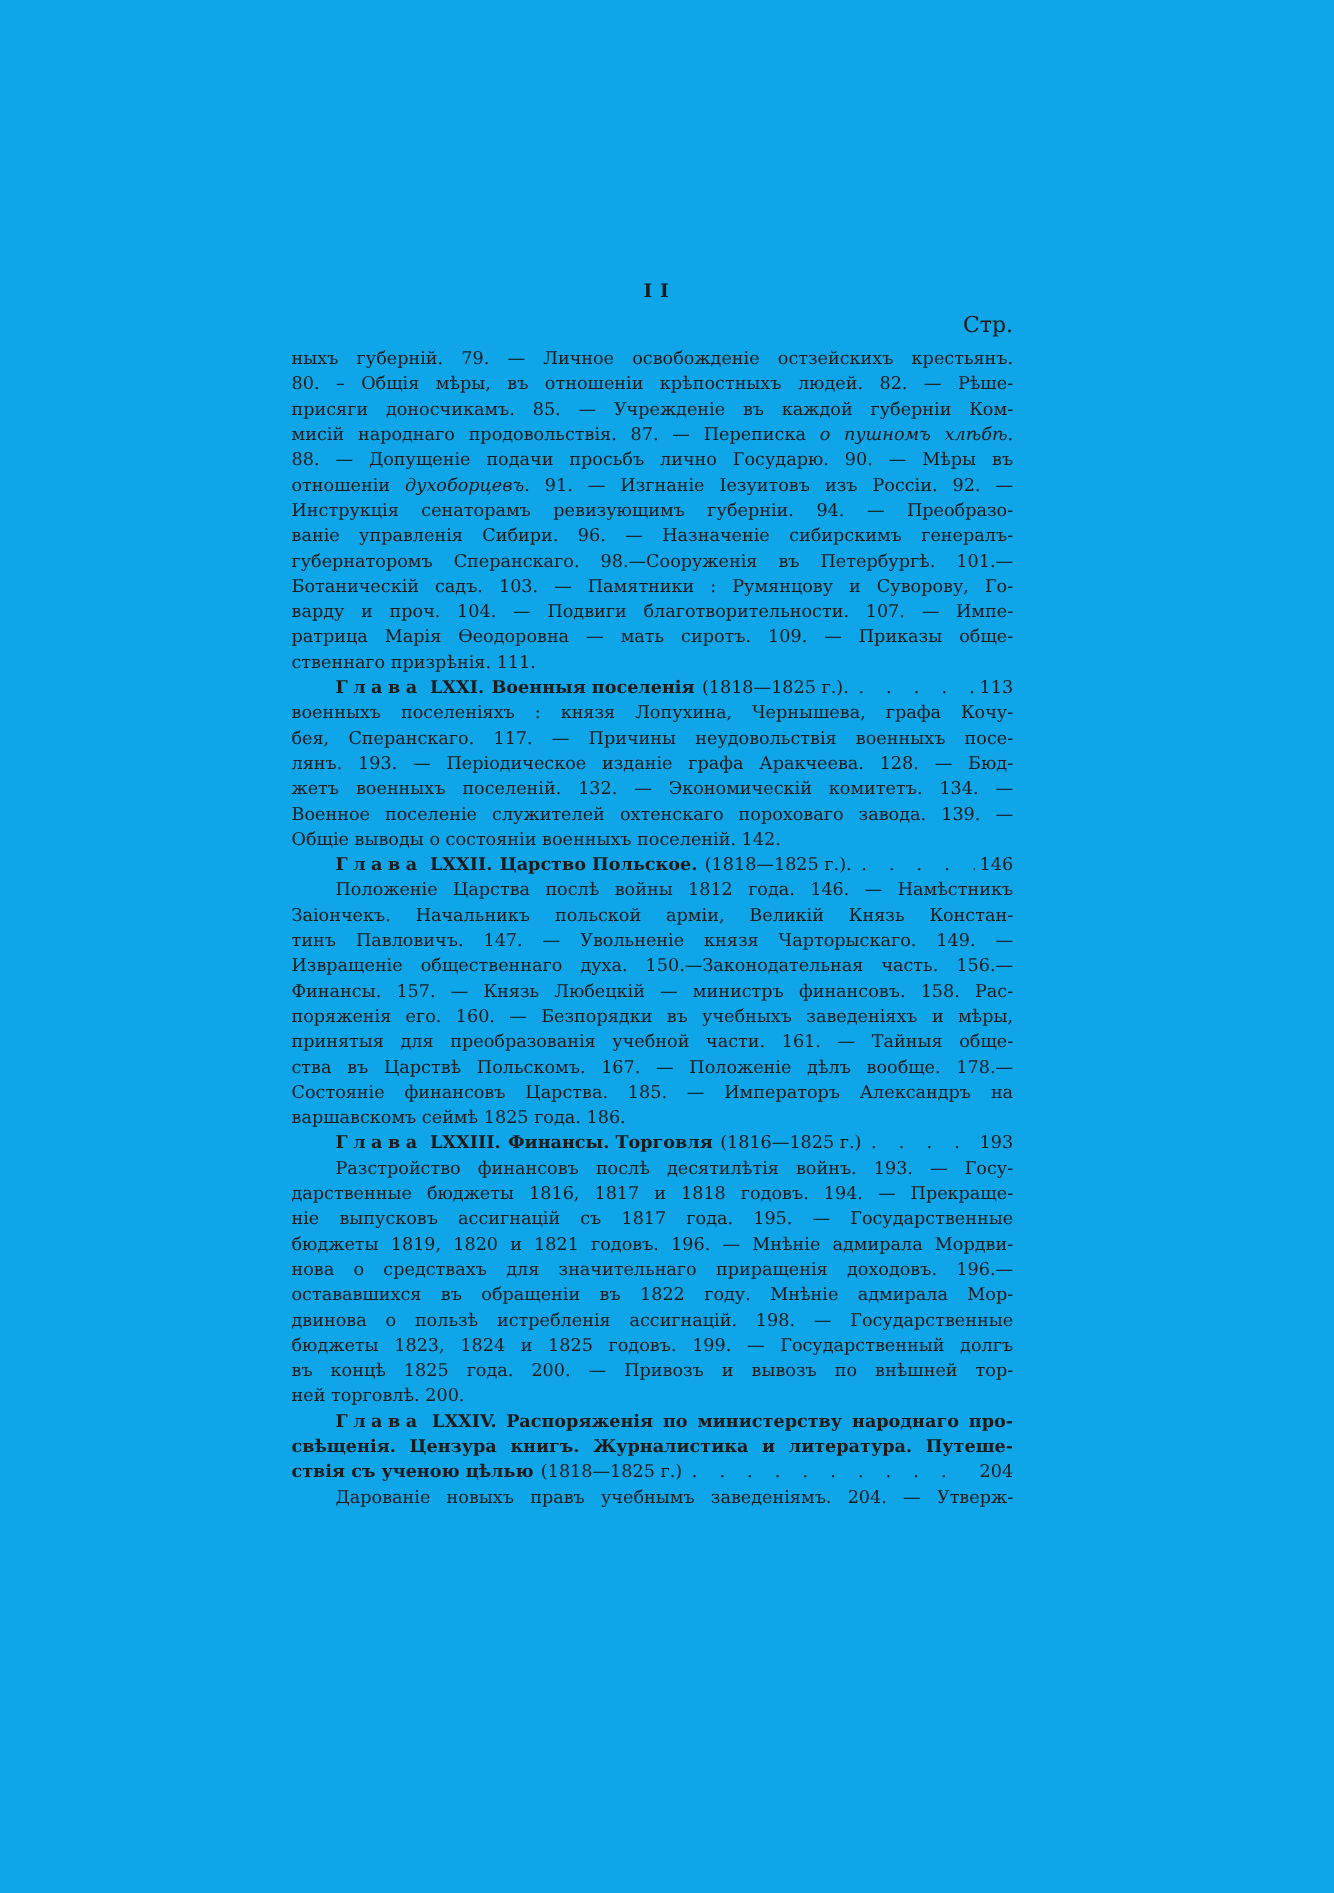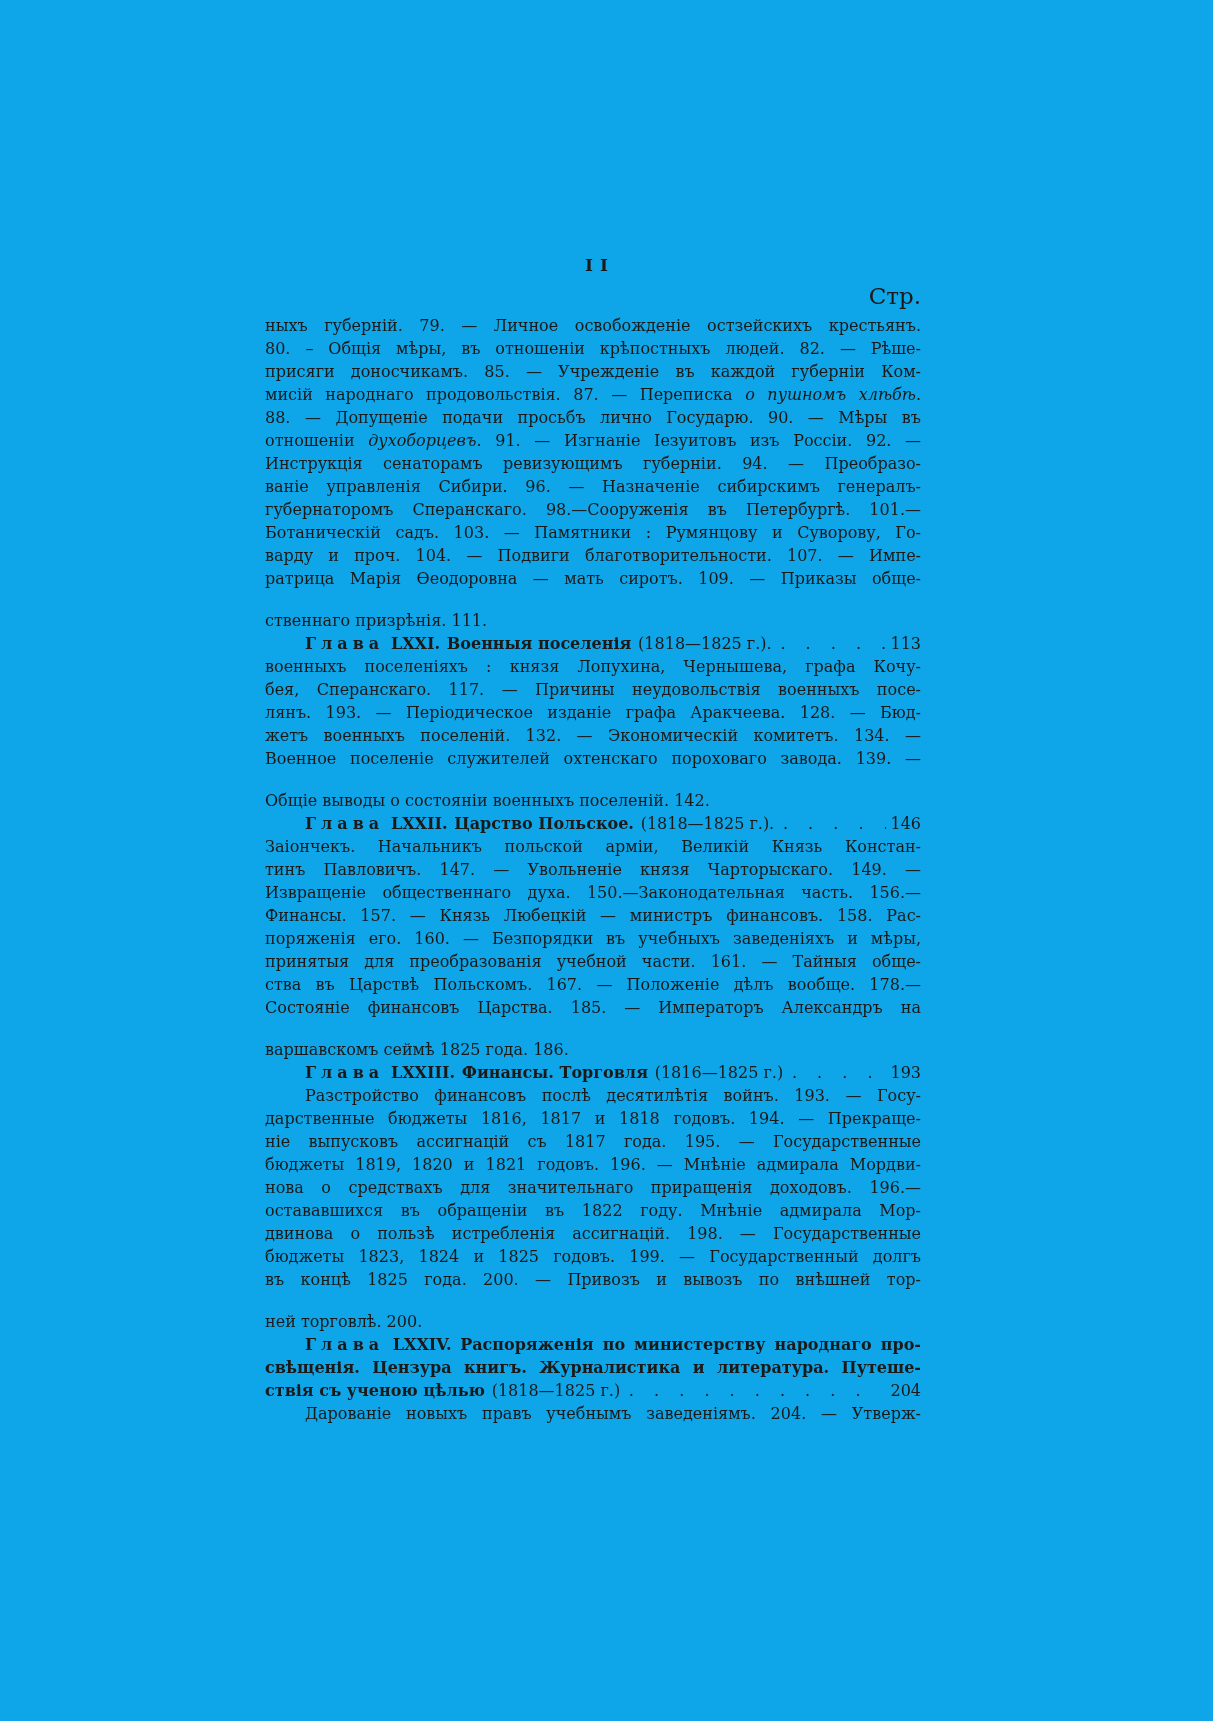--- a/index.html
+++ b/index.html
@@ -16,29 +16,29 @@
     background: #0ea5e9;
     overflow: hidden;
   }
   .pgnum {
     position: absolute; top: 255px; left: 265px; width: 670px;
     text-align: center;
     font-size: 17px; font-weight: bold; letter-spacing: 7px;
   }
   .strlbl {
     position: absolute; top: 283px; left: 265px; width: 656px;
-    text-align: right; font-size: 23px;
+    text-align: right; font-size: 20px;
   }
   .toc {
     position: absolute; left: 265px; top: 314px; width: 656px;
     font-size: 16px; line-height: 23px;
   }
   .ln { height: 23px; overflow: hidden; }
   .j  { text-align: justify; text-align-last: justify; }
-  .last { text-align: right; text-align-last: left; margin-top: 19px; }
+  .last { text-align: right; text-align-last: left; }
   .ind { padding-left: 40px; }
   .it { font-style: italic; }
   .b  { font-weight: bold; }
   .sp { letter-spacing: 5px; }
   
   .hl { display: flex; align-items: baseline; }
   .hl > span { margin-right: 0.42em; flex: none; }
   .hl .leader {
     flex: 1 1 auto; margin-right: 0.3em;
     overflow: hidden; white-space: nowrap;
@@ -91,20 +91,21 @@
 
     <div class="ln hl ind">
       <span class="b sp">Глава</span>
       <span class="b">LXXII.</span>
       <span class="b">Царство Польское.</span>
       <span>(1818—1825 г.).</span>
       <span class="leader">. . . . . .</span>
       <span class="pg">146</span>
     </div>
     <div>
+      <div class="ln j ind">Положеніе Царства послѣ войны 1812 года. 146. — Намѣстникъ</div>
       <div class="ln j">Заіончекъ. Начальникъ польской арміи, Великій Князь Констан-</div>
       <div class="ln j">тинъ Павловичъ. 147. — Увольненіе князя Чарторыскаго. 149. —</div>
       <div class="ln j">Извращеніе общественнаго духа. 150.—Законодательная часть. 156.—</div>
       <div class="ln j">Финансы. 157. — Князь Любецкій — министръ финансовъ. 158. Рас-</div>
       <div class="ln j">поряженія его. 160. — Безпорядки въ учебныхъ заведеніяхъ и мѣры,</div>
       <div class="ln j">принятыя для преобразованія учебной части. 161. — Тайныя обще-</div>
       <div class="ln j">ства въ Царствѣ Польскомъ. 167. — Положеніе дѣлъ вообще. 178.—</div>
       <div class="ln j">Состояніе финансовъ Царства. 185. — Императоръ Александръ на</div>
       <div class="ln last">варшавскомъ сеймѣ 1825 года. 186.</div>
     </div>

